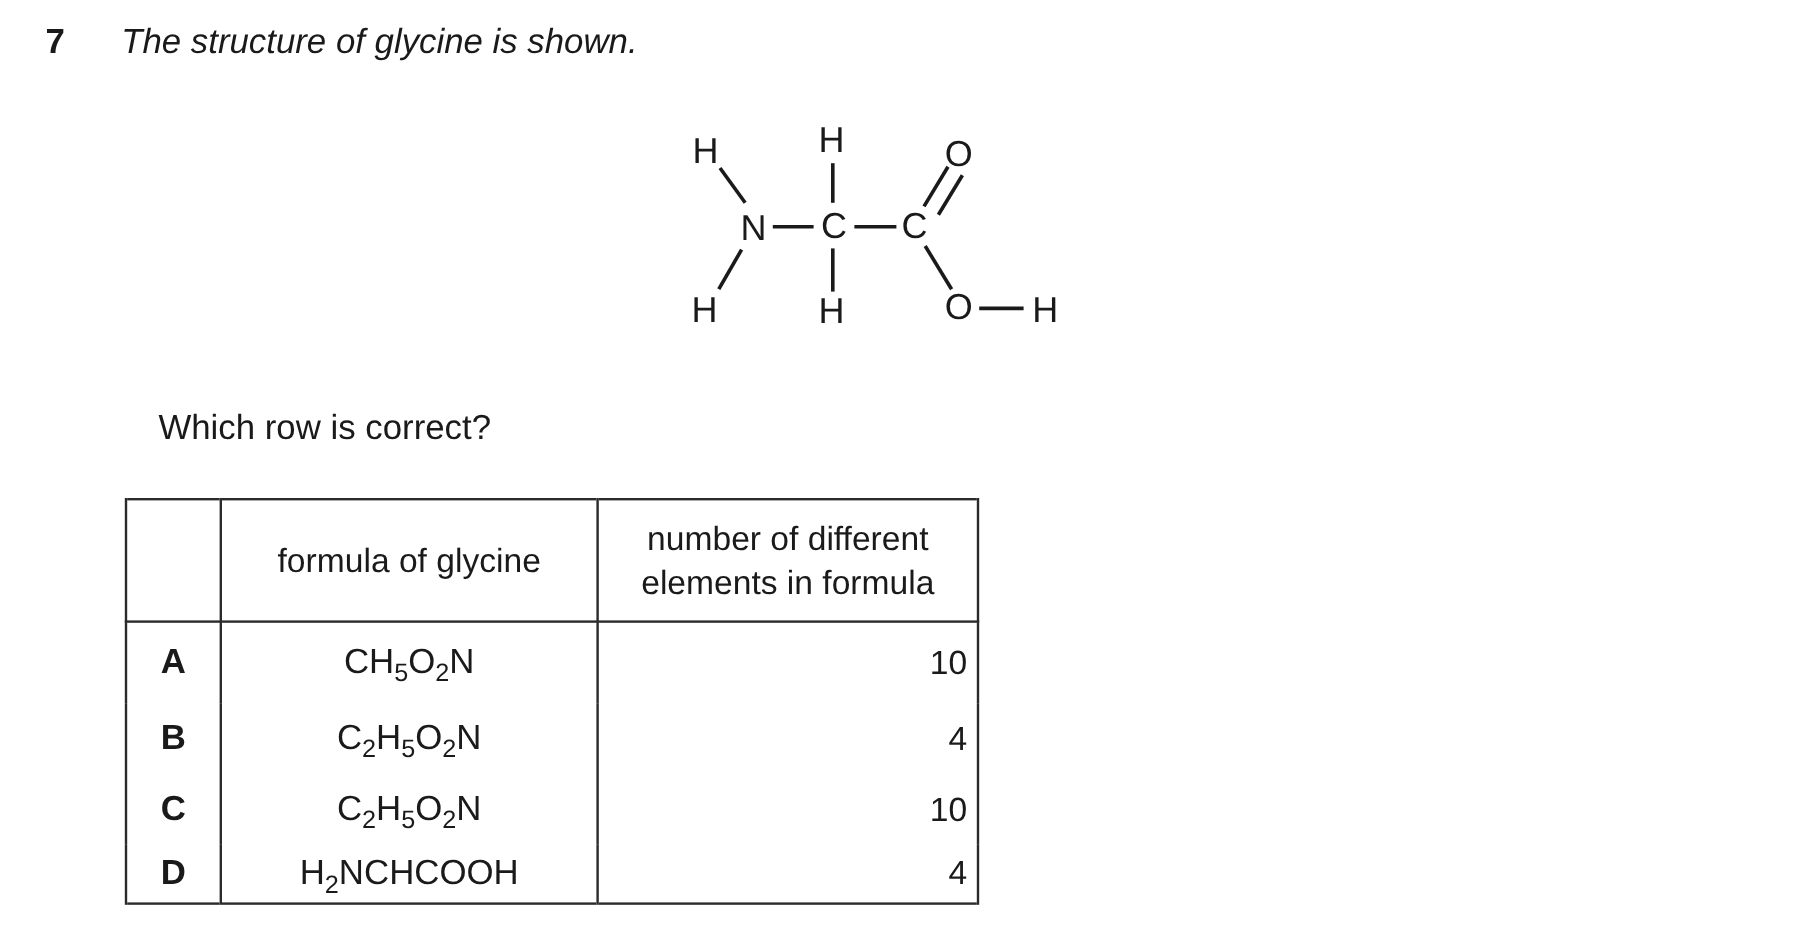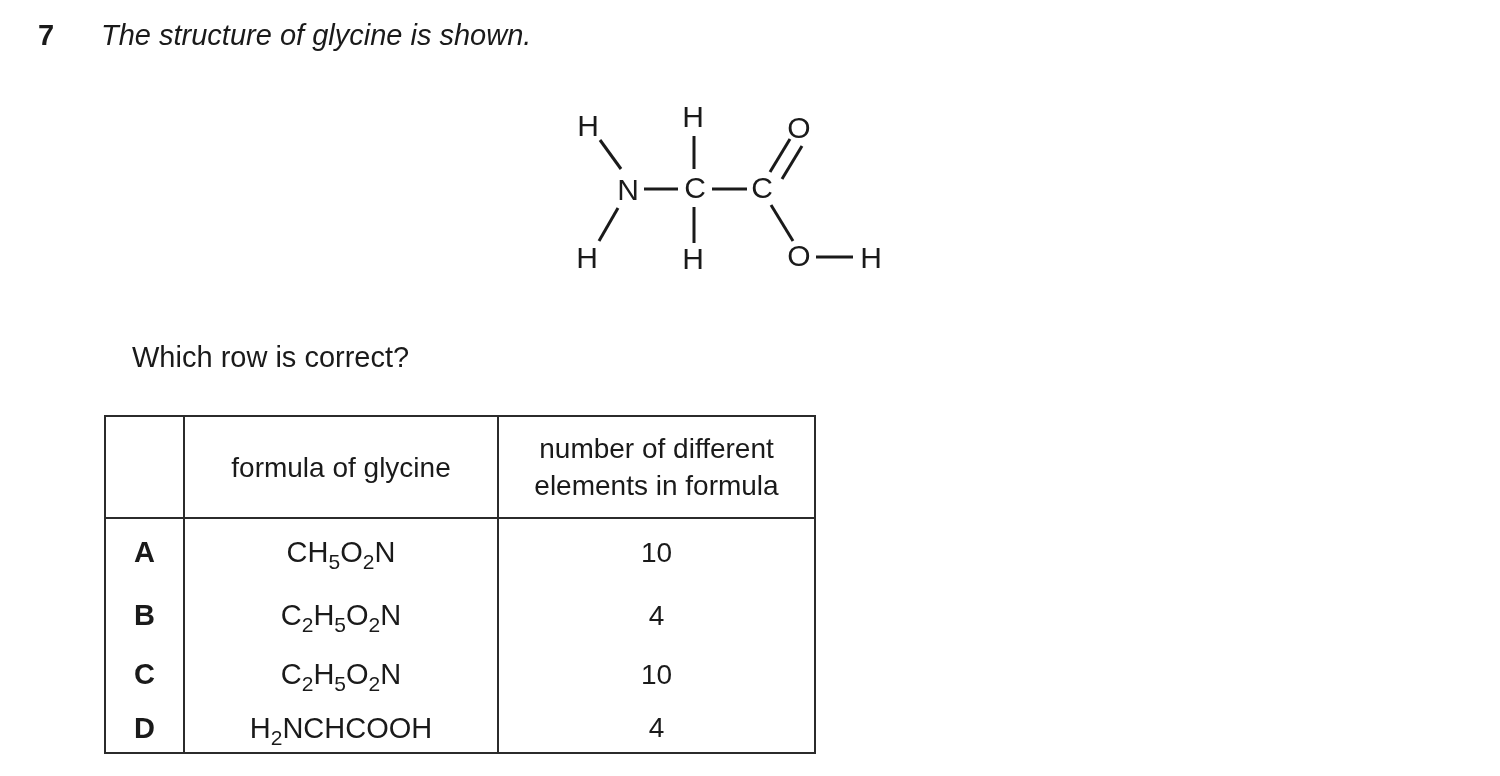--- a/index.html
+++ b/index.html
@@ -59,21 +59,21 @@
     height: 102px;
     border-bottom: 2px solid #2b2b2b;
     line-height: 37px;
   }
   .answer-table tbody tr.r0 td { height: 68px; }
   .answer-table tbody tr.r1 td { height: 59px; }
   .answer-table tbody tr.r2 td { height: 59px; }
   .answer-table tbody tr.r3 td { height: 49px; }
   .answer-table td.letter { font-weight: bold; font-size: 29px; }
   .answer-table td.formula { font-size: 29px; margin-top: 37px; }
-  .answer-table td.count { font-size: 28px; }
+  .answer-table td.count { font-size: 28px; text-align: right; }
   .answer-table sub {
     font-size: 21px;
     line-height: 0;
   }
 </style>
 </head>
 <body>
 
 <div class="page">
 

